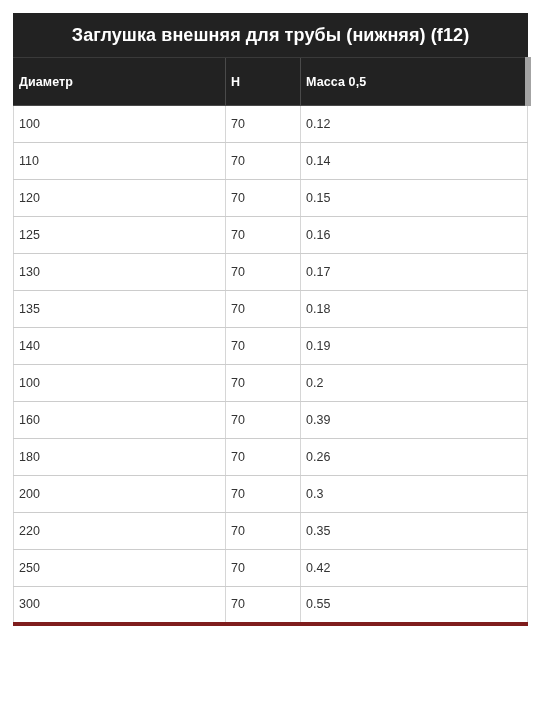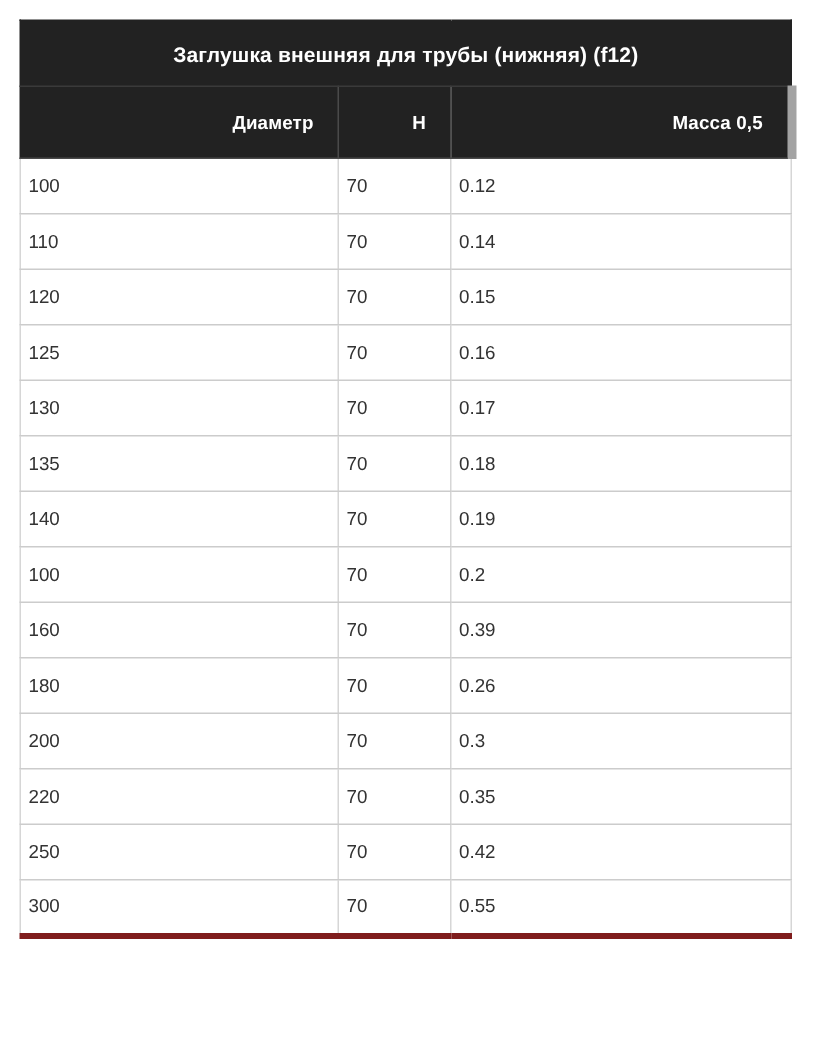--- a/index.html
+++ b/index.html
@@ -32,36 +32,36 @@
     table-layout: fixed;
     background: #ffffff;
   }
   table.spec col.c1 { width: 212px; }
   table.spec col.c2 { width: 75px; }
   table.spec col.c3 { width: 227px; }
 
   .title-row th {
     background: #222222;
     color: #ffffff;
-    font-size: 14px;
+    font-size: 18px;
     font-weight: bold;
     text-align: center;
     height: 44px;
     padding: 0 6px;
     border: 1px solid #222222;
     border-bottom: 1px solid #3a3a3a;
     box-sizing: border-box;
     letter-spacing: 0.1px;
   }
   .head-row th {
     background: #222222;
     color: #ffffff;
     font-size: 12.5px;
     font-weight: bold;
-    text-align: right;
+    text-align: left;
     height: 48px;
     padding: 0 16px 0 5px;
     border: 1px solid #4a4a4a;
     border-top: 1px solid #3a3a3a;
     box-sizing: border-box;
     vertical-align: middle;
     letter-spacing: 0.1px;
   }
   .head-row th:first-child { border-left: 1px solid #222222; }
   .head-row th:last-child  { border-right: 6px solid #a3a3a3; }

